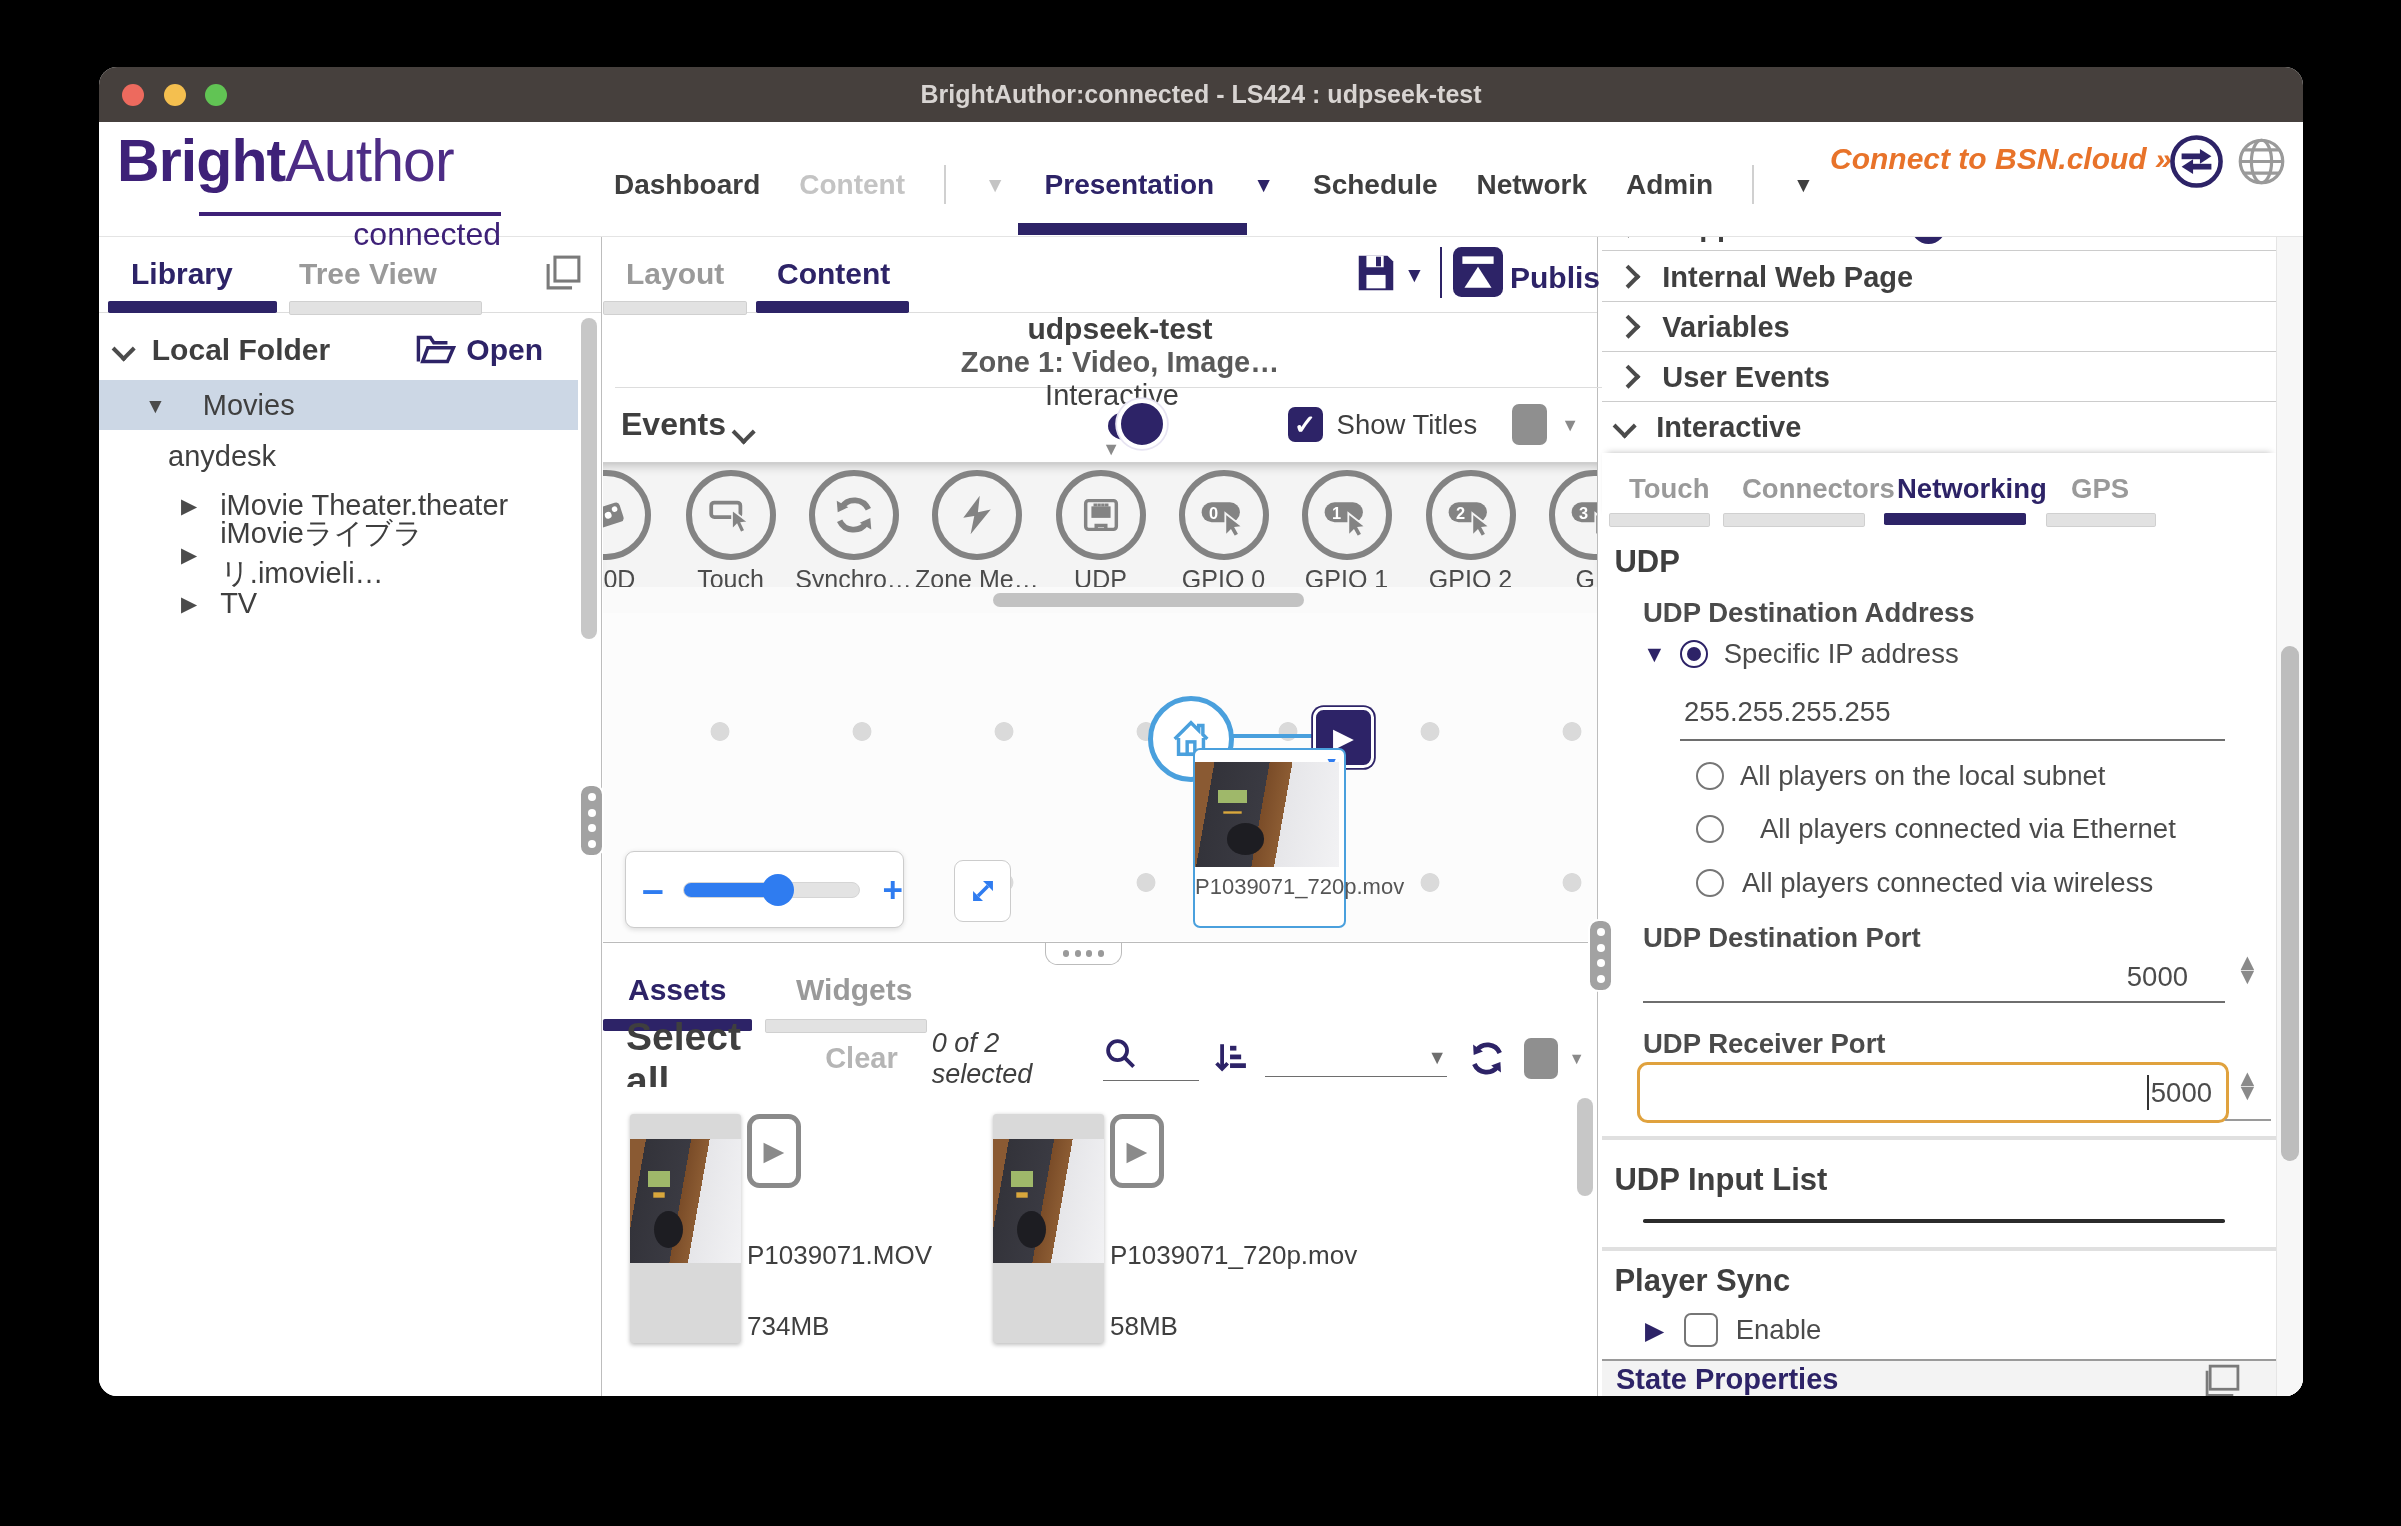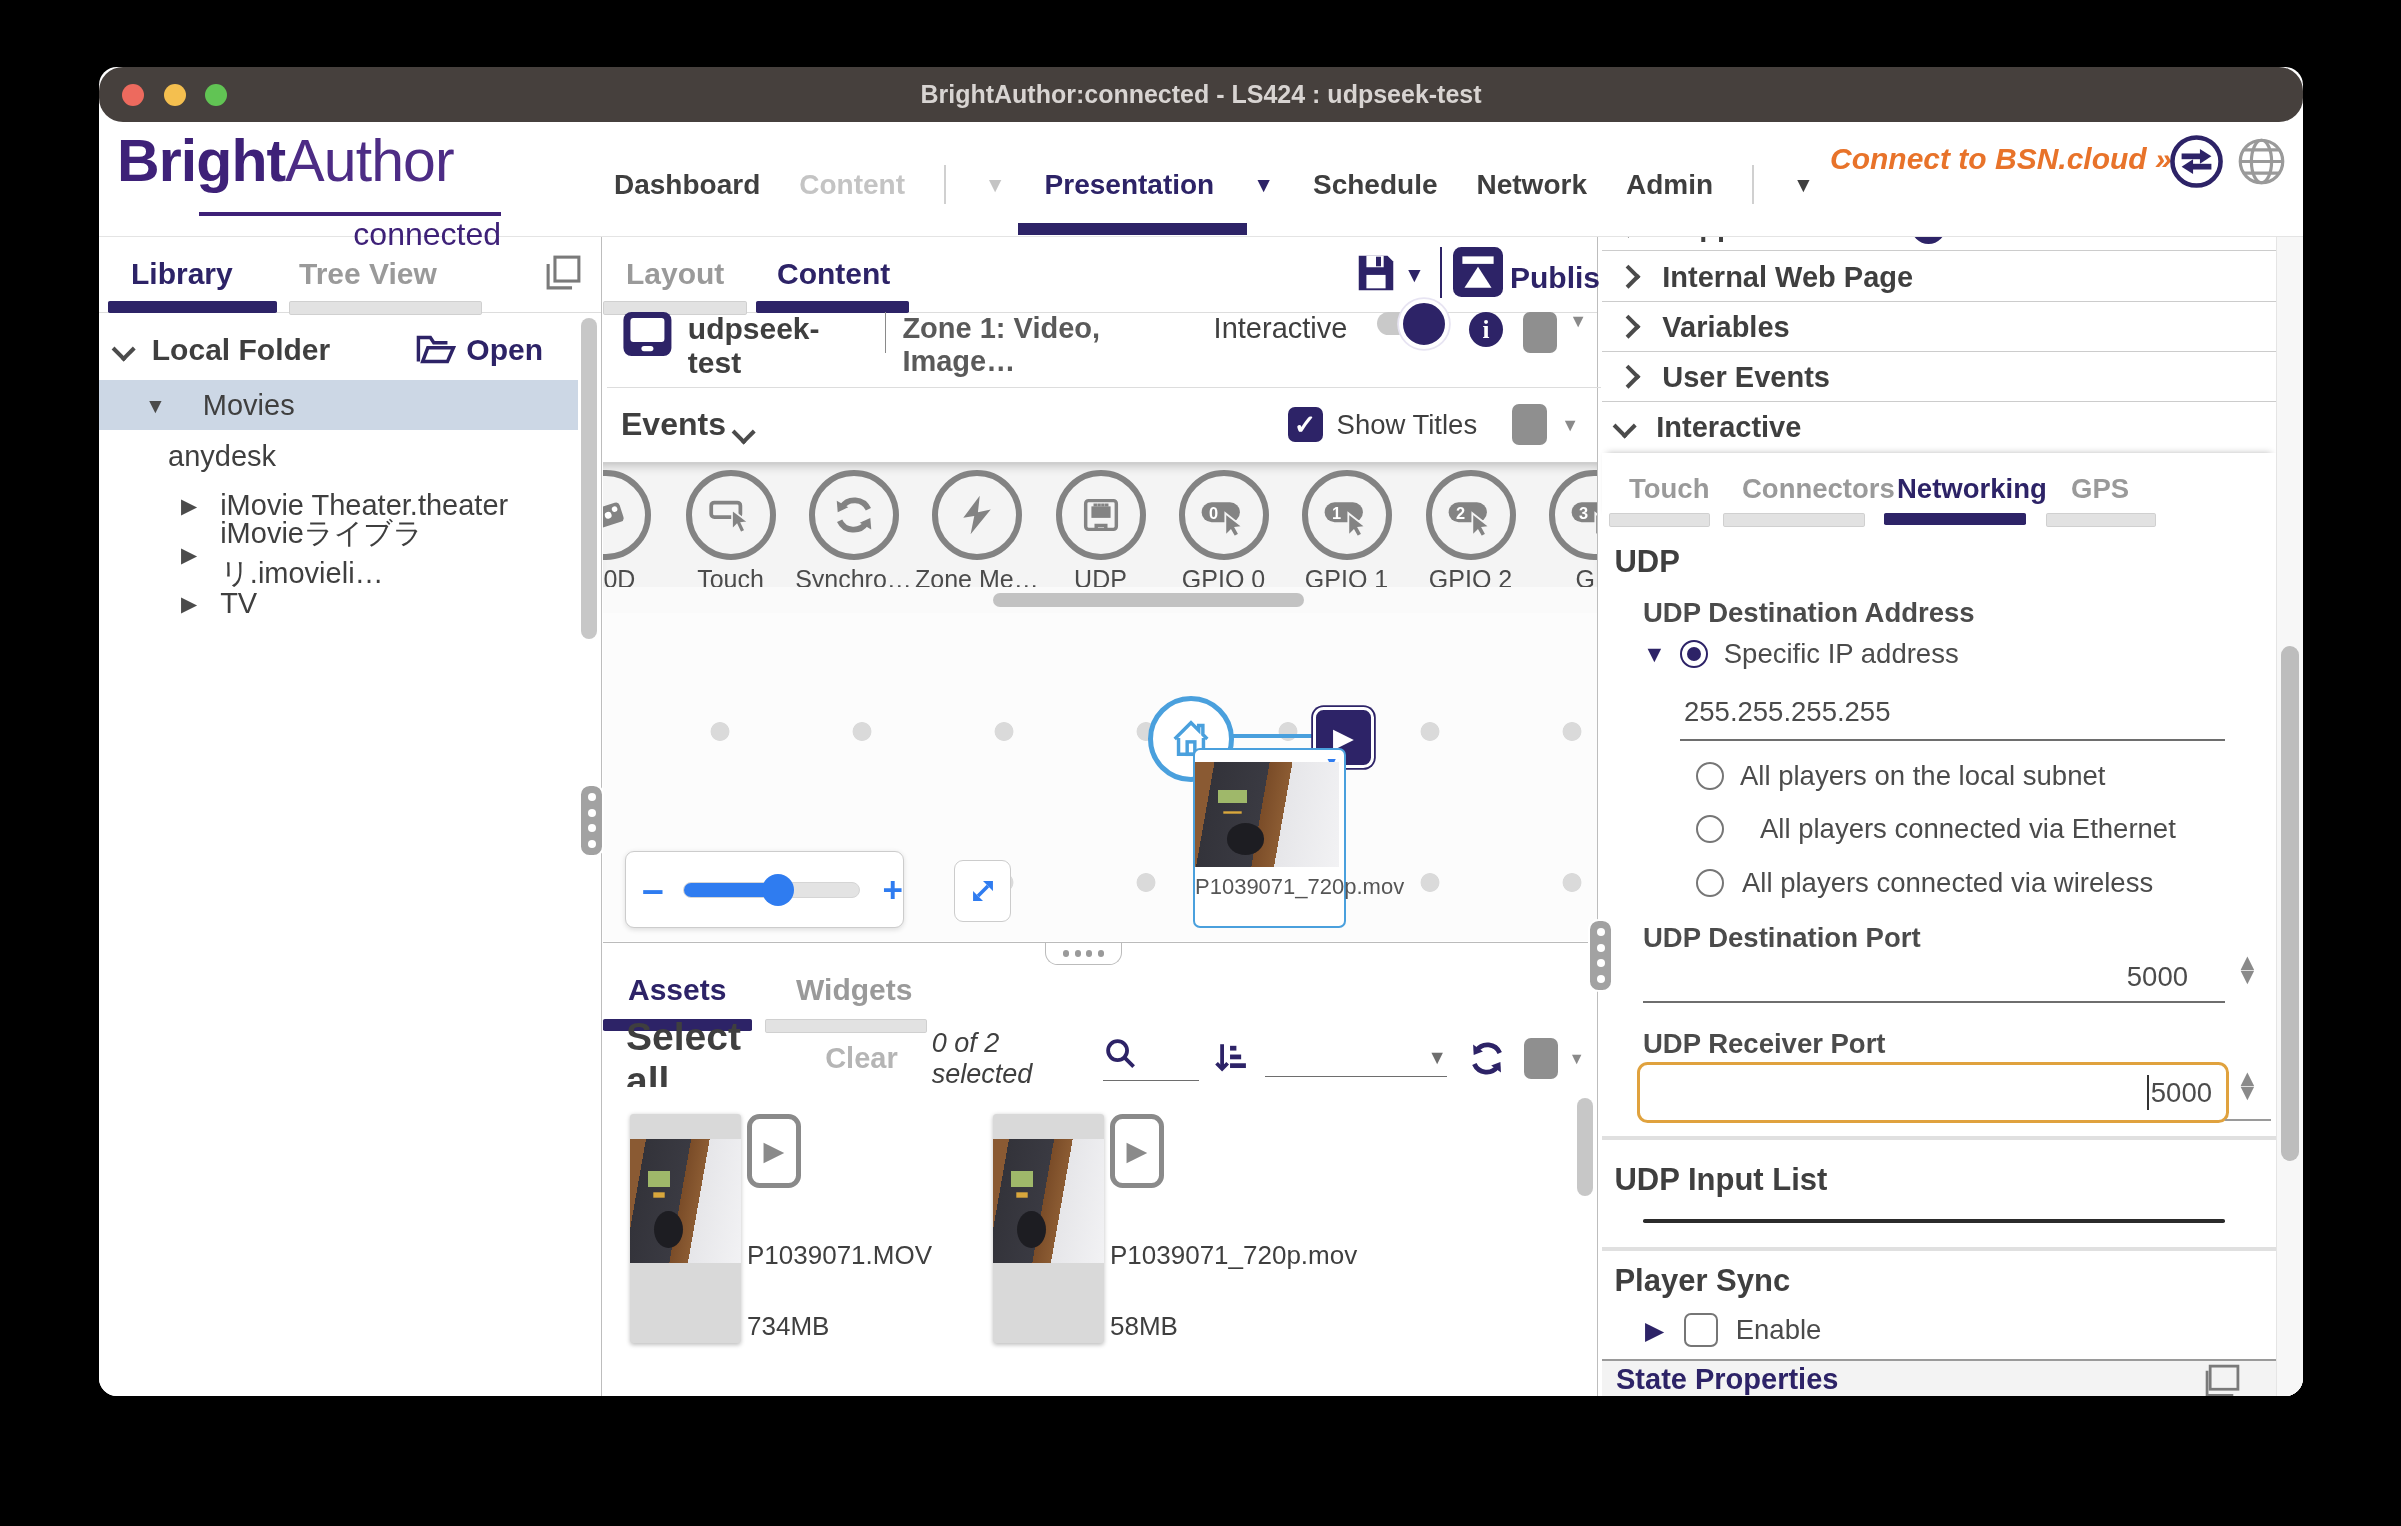--- a/index.html
+++ b/index.html
@@ -2,21 +2,21 @@
 <html style="font-size:14px"><head>
 <meta charset="utf-8">
 <style>
   html,body{margin:0;padding:0;background:#000;width:2401px;height:1526px;overflow:hidden;
     font-family:"Liberation Sans",sans-serif;-webkit-font-smoothing:antialiased;}
   .abs{position:absolute;}
   .window{position:absolute;left:99px;top:67px;width:2204px;height:1329px;background:#fff;
     border-radius:18px;overflow:hidden;box-shadow:0 0 35px rgba(0,0,0,.6);}
   
   .titlebar{position:absolute;left:0;top:0;width:100%;height:55px;background:#46403d;display:flex;
-    align-items:center;justify-content:center;color:#d8d4d2;font-size:25px;font-weight:bold;z-index:60;border-radius:24px;}
+    align-items:center;justify-content:center;color:#d8d4d2;font-size:25px;font-weight:bold;z-index:60;}
   .lights{position:absolute;left:23px;top:17px;display:flex;gap:19.5px;}
   .light{width:22px;height:22px;border-radius:50%;}
   
   .header{position:absolute;left:0;top:55px;width:100%;height:114px;background:#fff;z-index:50;
     border-bottom:0.9px solid #e4e4e4;}
   .logo-bright{font-weight:bold;color:#3e2178;font-size:59px;letter-spacing:-0.9px;}
   .logo-author{color:#4d2c85;font-size:59px;letter-spacing:-0.9px;}
   .logo-underline{position:absolute;left:82px;top:85px;width:302px;height:3.5px;background:#3e2178;}
   .logo-connected{position:absolute;left:82px;top:89px;width:302px;text-align:right;color:#3e2178;font-size:32px;}
   .nav-item{font-size:28px;font-weight:bold;color:#3f3f3f;}
@@ -215,21 +215,21 @@
       </svg>
       <span class="abs tri" style="left:801px;top:28px;color:#2d2367;">▼</span>
       <div class="abs" style="left:837px;top:10.6px;width:1.8px;height:51px;background:#2d2367;"></div>
       <svg class="abs" style="left:850px;top:10.6px;" width="50" height="50" viewBox="0 0 24 24">
         <rect width="24" height="24" rx="4" fill="#2d2367"></rect>
           <rect x="4.5" y="4.5" width="15" height="3.6" fill="#fff"></rect>
           <path d="M12 9.5l6.5 10h-13z" fill="#fff"></path>
       </svg>
       <span class="abs" style="left:907px;top:25px;font-size:30px;font-weight:bold;color:#2d2367;">Publish</span>
 
-      <div class="abs rowline" style="left:4px;top:76px;width:994px;height:75px;display:flex;">
+      <div class="abs rowline" style="left:12px;top:76px;width:994px;height:75px;display:flex;align-items:center;flex-direction:column;">
         <svg style="margin-left:16px;" width="50" height="44" viewBox="0 0 24 22">
           <rect width="24" height="22" rx="4" fill="#2d2367"></rect>
             <rect x="3.5" y="3" width="17" height="12" rx="1.5" fill="#fff"></rect>
             <rect x="9" y="17" width="6" height="2.6" rx="1.3" fill="#fff"></rect>
         </svg>
         <span style="margin-left:16px;font-size:30px;font-weight:bold;color:#3f3f3f;">udpseek-test</span>
         <span style="margin-left:16px;width:1.8px;height:41px;background:#8a8a8a;"></span>
         <span style="margin-left:16px;font-size:29px;font-weight:bold;color:#5a5a5a;">Zone 1: Video, Image…</span>
         <span style="flex:1"></span>
         <span style="font-size:29px;color:#3f3f3f;">Interactive</span>

